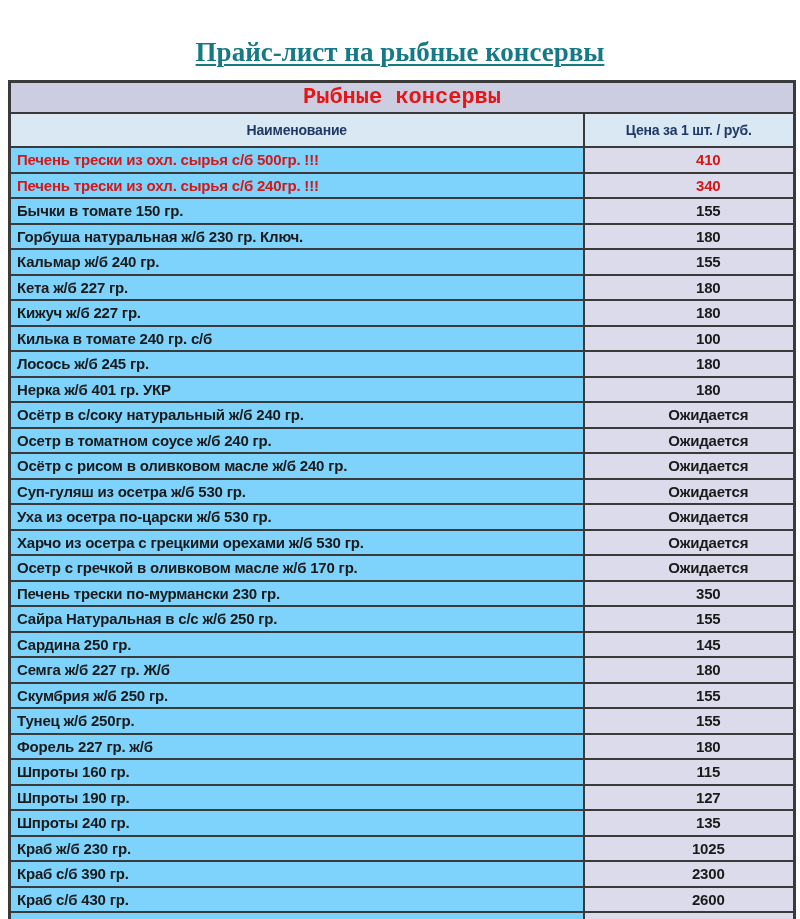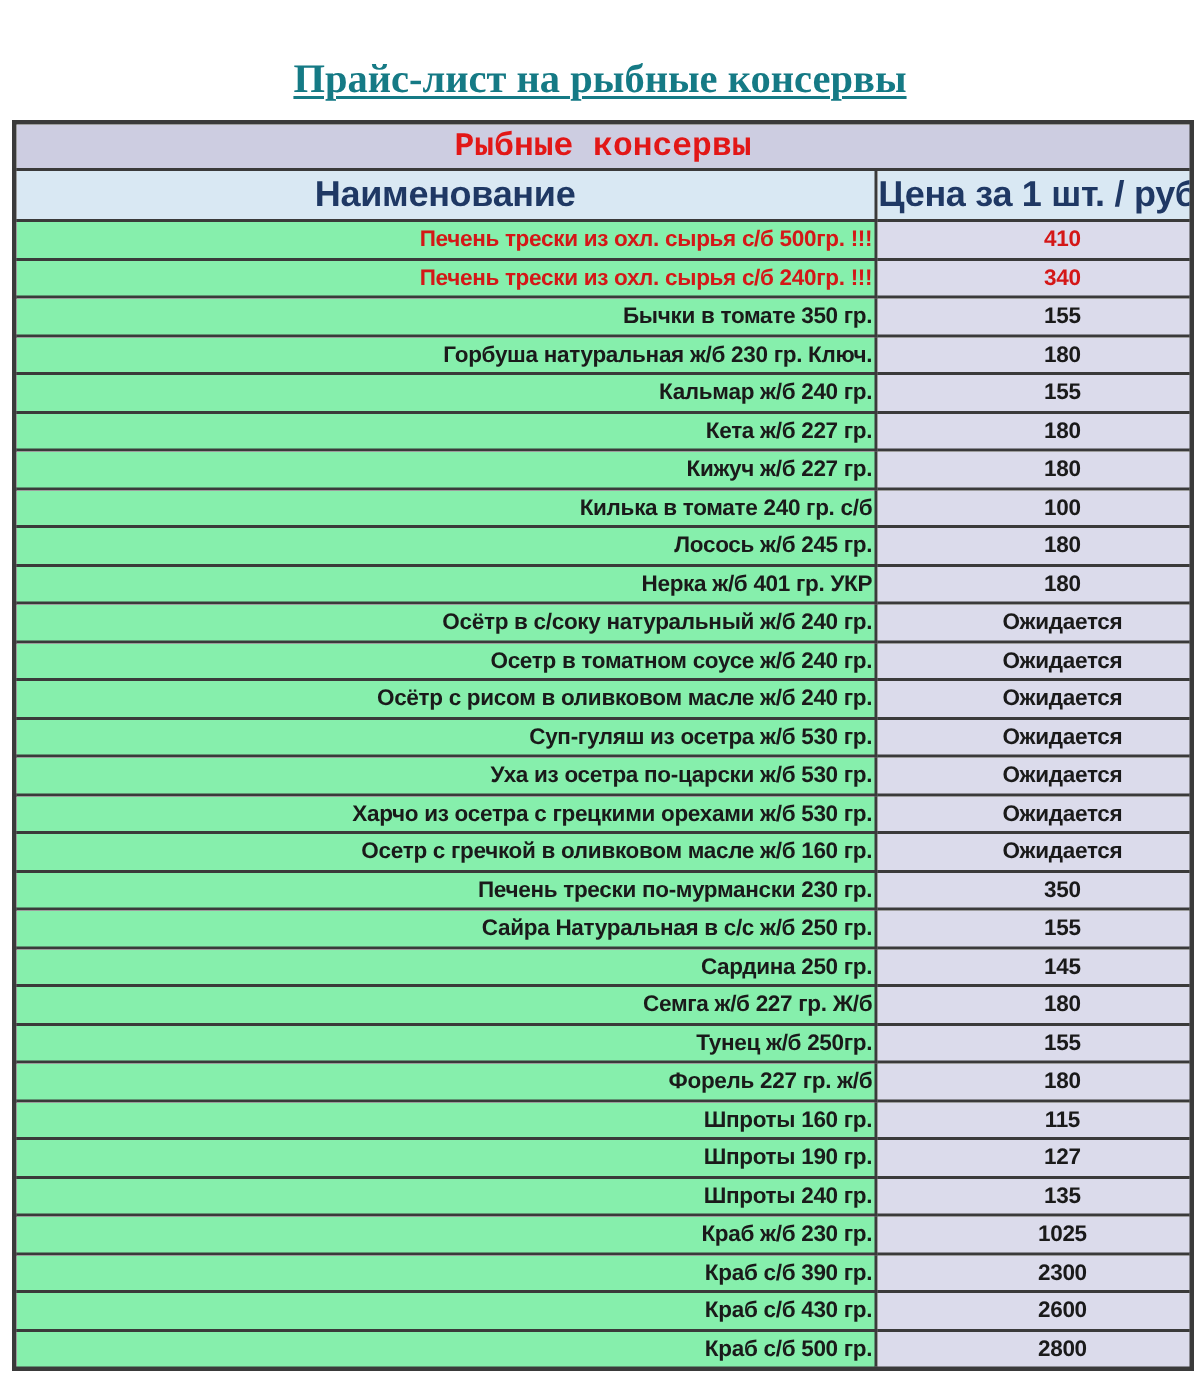--- a/index.html
+++ b/index.html
@@ -50,35 +50,35 @@
     font-family: Liberation Mono, monospace;
     font-weight: bold;
     font-size: 22px;
     color: #e21717;
   }
   tr.col-header-row th {
     background: #d9e8f3;
     height: 30px;
     text-align: center;
     font-weight: bold;
-    font-size: 24px;
+    font-size: 14px;
     color: #1f3864;
     letter-spacing: -0.2px;
   }
   tbody td {
     height: 21.5px;
     font-weight: bold;
     font-size: 15px;
     color: #1a1a1a;
     letter-spacing: -0.2px;
   }
   tbody td.name-cell {
-    background: #86efac;
+    background: #7dd3fc;
     padding-left: 6px;
-    text-align: right;
+    text-align: left;
   }
   tbody td.price-cell {
     background: #dbdbeb;
     text-align: center;
     padding-left: 40px;
   }
   tbody tr.hot td {
     color: #d41717;
   }
   col.c-name  { width: 574px; }
@@ -109,21 +109,21 @@
 
     <tr class="hot">
           <td class="name-cell">Печень трески из охл. сырья с/б 500гр. !!!</td>
           <td class="price-cell">410</td>
         </tr>
         <tr class="hot">
           <td class="name-cell">Печень трески из охл. сырья с/б 240гр. !!!</td>
           <td class="price-cell">340</td>
         </tr>
         <tr>
-          <td class="name-cell">Бычки в томате 350 гр.</td>
+          <td class="name-cell">Бычки в томате 150 гр.</td>
           <td class="price-cell">155</td>
         </tr>
         <tr>
           <td class="name-cell">Горбуша натуральная ж/б 230 гр. Ключ.</td>
           <td class="price-cell">180</td>
         </tr>
         <tr>
           <td class="name-cell">Кальмар ж/б 240 гр.</td>
           <td class="price-cell">155</td>
         </tr>
@@ -165,40 +165,44 @@
         </tr>
         <tr>
           <td class="name-cell">Уха из осетра по-царски ж/б 530 гр.</td>
           <td class="price-cell">Ожидается</td>
         </tr>
         <tr>
           <td class="name-cell">Харчо из осетра с грецкими орехами ж/б 530 гр.</td>
           <td class="price-cell">Ожидается</td>
         </tr>
         <tr>
-          <td class="name-cell">Осетр с гречкой в оливковом масле ж/б 160 гр.</td>
+          <td class="name-cell">Осетр с гречкой в оливковом масле ж/б 170 гр.</td>
           <td class="price-cell">Ожидается</td>
         </tr>
         <tr>
           <td class="name-cell">Печень трески по-мурмански 230 гр.</td>
           <td class="price-cell">350</td>
         </tr>
         <tr>
           <td class="name-cell">Сайра Натуральная в с/с ж/б 250 гр.</td>
           <td class="price-cell">155</td>
         </tr>
         <tr>
           <td class="name-cell">Сардина 250 гр.</td>
           <td class="price-cell">145</td>
         </tr>
         <tr>
           <td class="name-cell">Семга ж/б 227 гр. Ж/б</td>
           <td class="price-cell">180</td>
         </tr>
         <tr>
+          <td class="name-cell">Скумбрия ж/б 250 гр.</td>
+          <td class="price-cell">155</td>
+        </tr>
+        <tr>
           <td class="name-cell">Тунец ж/б 250гр.</td>
           <td class="price-cell">155</td>
         </tr>
         <tr>
           <td class="name-cell">Форель 227 гр. ж/б</td>
           <td class="price-cell">180</td>
         </tr>
         <tr>
           <td class="name-cell">Шпроты 160 гр.</td>
           <td class="price-cell">115</td>

